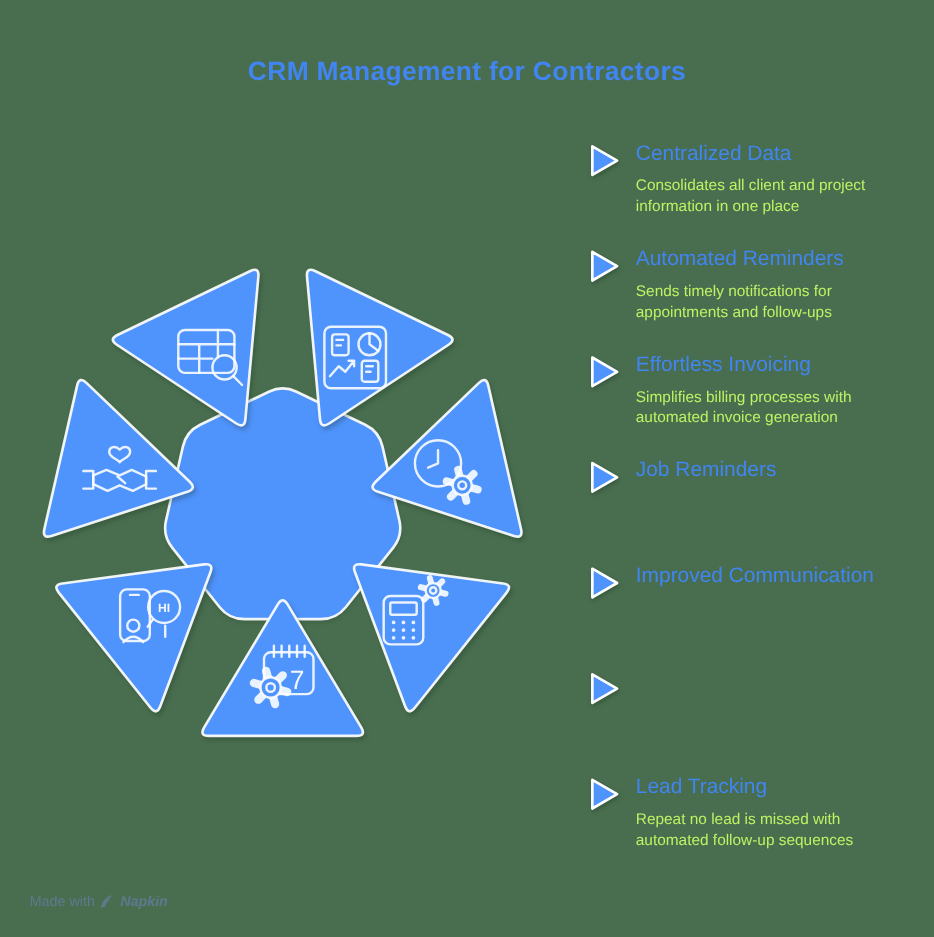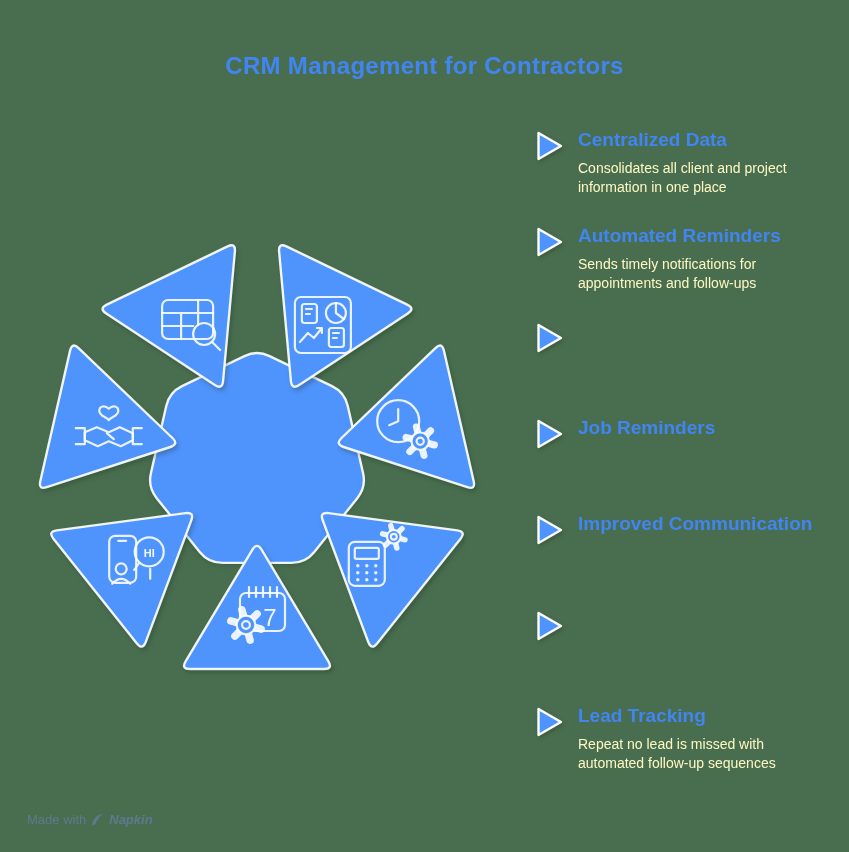--- a/index.html
+++ b/index.html
@@ -4,22 +4,22 @@
 <style>
   html,body{margin:0;padding:0;background:#496E4F;}
   .canvas{position:relative;width:849px;height:852px;background:#496E4F;
           font-family:"Liberation Sans",sans-serif;overflow:hidden;}
   .title{position:absolute;top:52px;left:0;width:100%;text-align:center;
          font-size:24px;font-weight:bold;color:#4185F2;letter-spacing:.3px;}
   .list{position:absolute;left:535px;top:0;width:300px;}
   .item{position:absolute;left:0;display:flex;gap:13px;width:300px;}
   .arrow{flex:0 0 30px;margin-top:1px;
          filter:drop-shadow(1.5px 2.5px 2px rgba(20,45,30,.35));}
-  .item-title{font-size:19px;font-weight:bold;color:#4185F2;line-height:1.25;}
-  .item-desc{margin-top:7px;font-size:14px;line-height:1.4;color:#fef9c3;width:250px;}
+  .item-title{font-size:19px;font-weight:normal;color:#4185F2;line-height:1.25;}
+  .item-desc{margin-top:7px;font-size:14px;line-height:1.4;color:#bef264;width:250px;}
   .watermark{position:absolute;left:27px;top:812px;font-size:13px;color:#5E7B95;
              display:flex;align-items:center;gap:5px;opacity:.92;text-align:center;}
   .watermark .brand{font-weight:bold;font-style:italic;}
   #pinwheel{position:absolute;left:0;top:0;}
   #pinwheel .petal{filter:drop-shadow(2px 3px 2px rgba(20,45,30,.28));}
   #pinwheel .hept{filter:drop-shadow(0 2px 2px rgba(20,45,30,.2));}
 </style>
 </head>
 <body>
 
@@ -134,20 +134,24 @@
       <div class="txt">
         <div class="item-title">Automated Reminders</div>
         <div class="item-desc">Sends timely notifications for appointments and follow-ups</div>
       </div>
     </div>
 
     <div class="item" style="top:320px">
       <svg class="arrow" width="30" height="34" viewBox="0 0 30 34">
           <path d="M3.5 4 L26 17 L3.5 30 Z" fill="#4F93FC" stroke="#fff" stroke-width="2.4" stroke-linejoin="round"></path>
         </svg>
+      <div class="txt">
+        <div class="item-title">Effortless Invoicing</div>
+        <div class="item-desc">Simplifies billing processes with automated invoice generation</div>
+      </div>
     </div>
 
     <div class="item" style="top:416px">
       <svg class="arrow" width="30" height="34" viewBox="0 0 30 34">
           <path d="M3.5 4 L26 17 L3.5 30 Z" fill="#4F93FC" stroke="#fff" stroke-width="2.4" stroke-linejoin="round"></path>
         </svg>
       <div class="txt">
         <div class="item-title">Job Reminders</div>
       </div>
     </div>

